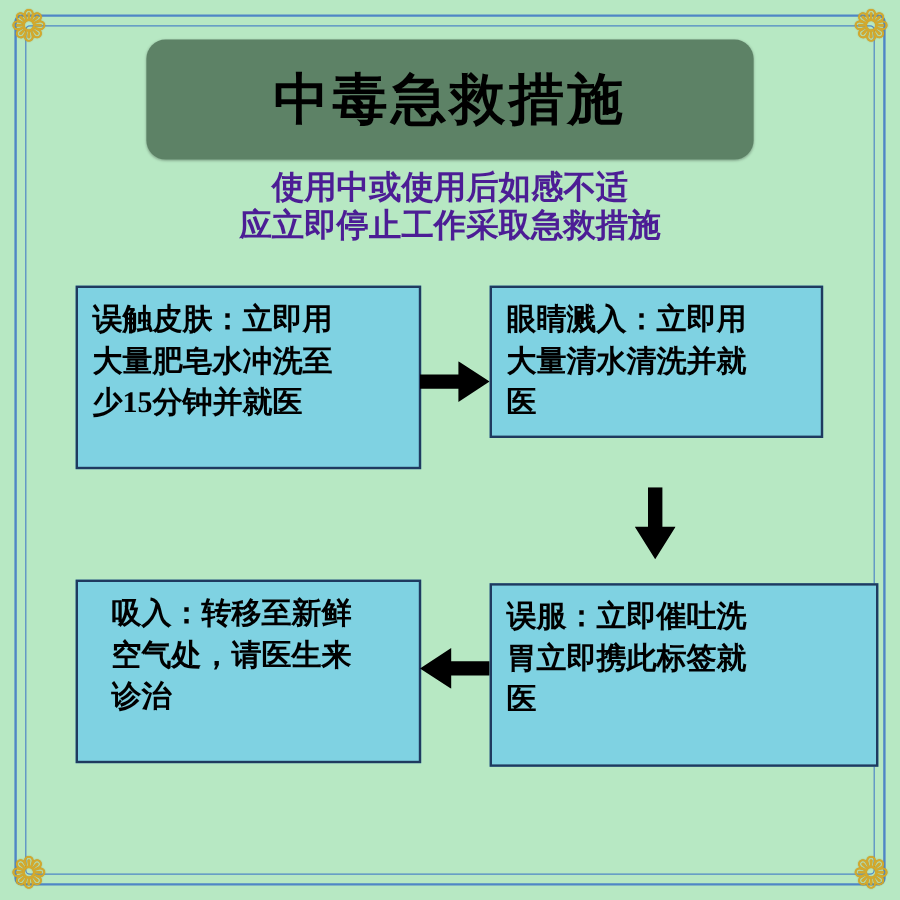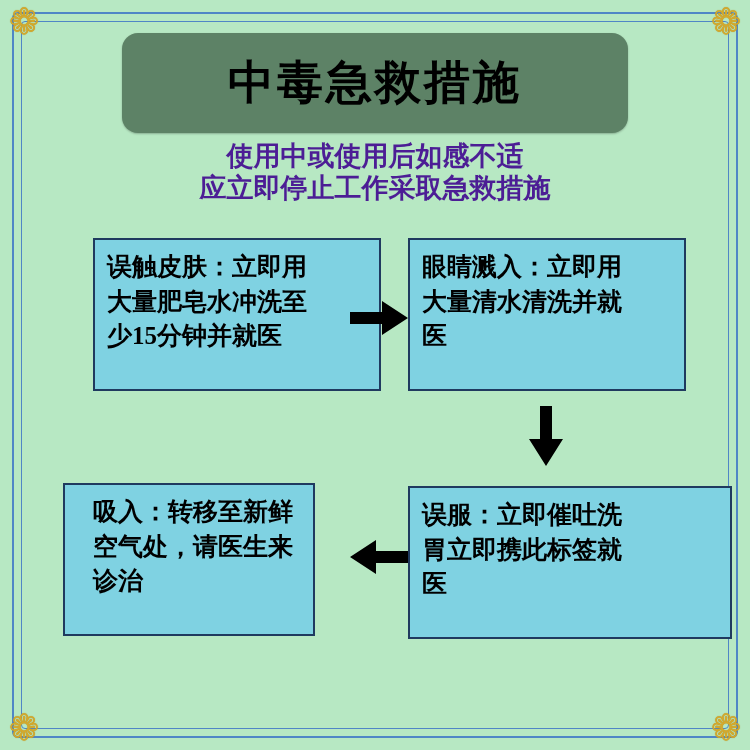--- a/index.html
+++ b/index.html
@@ -59,24 +59,24 @@
     position:absolute;
     background:#7fd2e2;
     border:2px solid #1f3a5f;
     box-sizing:border-box;
     padding:10px 12px;
     font-family:"Liberation Serif",serif;
     font-size:25px;font-weight:bold;color:#000;
     line-height:1.38;
     white-space:pre-line;
   }
-  .box-tl{left:63px;top:238px;width:288px;height:153px;margin-left:30px;}
-  .box-tr{left:408px;top:238px;width:278px;height:153px;}
+  .box-tl{left:63px;top:238px;width:288px;height:153px;}
+  .box-tr{left:408px;top:238px;width:278px;height:127px;}
   .box-br{left:408px;top:486px;width:324px;height:153px;}
-  .box-bl{left:63px;top:483px;width:252px;height:153px;padding-left:28px;}
+  .box-bl{left:63px;top:483px;width:288px;height:153px;padding-left:28px;}
 
   
   .arrow{position:absolute;}
   .arrow-right{left:350px;top:301px;}
   .arrow-down{left:529px;top:406px;}
   .arrow-left{left:350px;top:540px;}
 </style>
 </head>
 <body>
 

